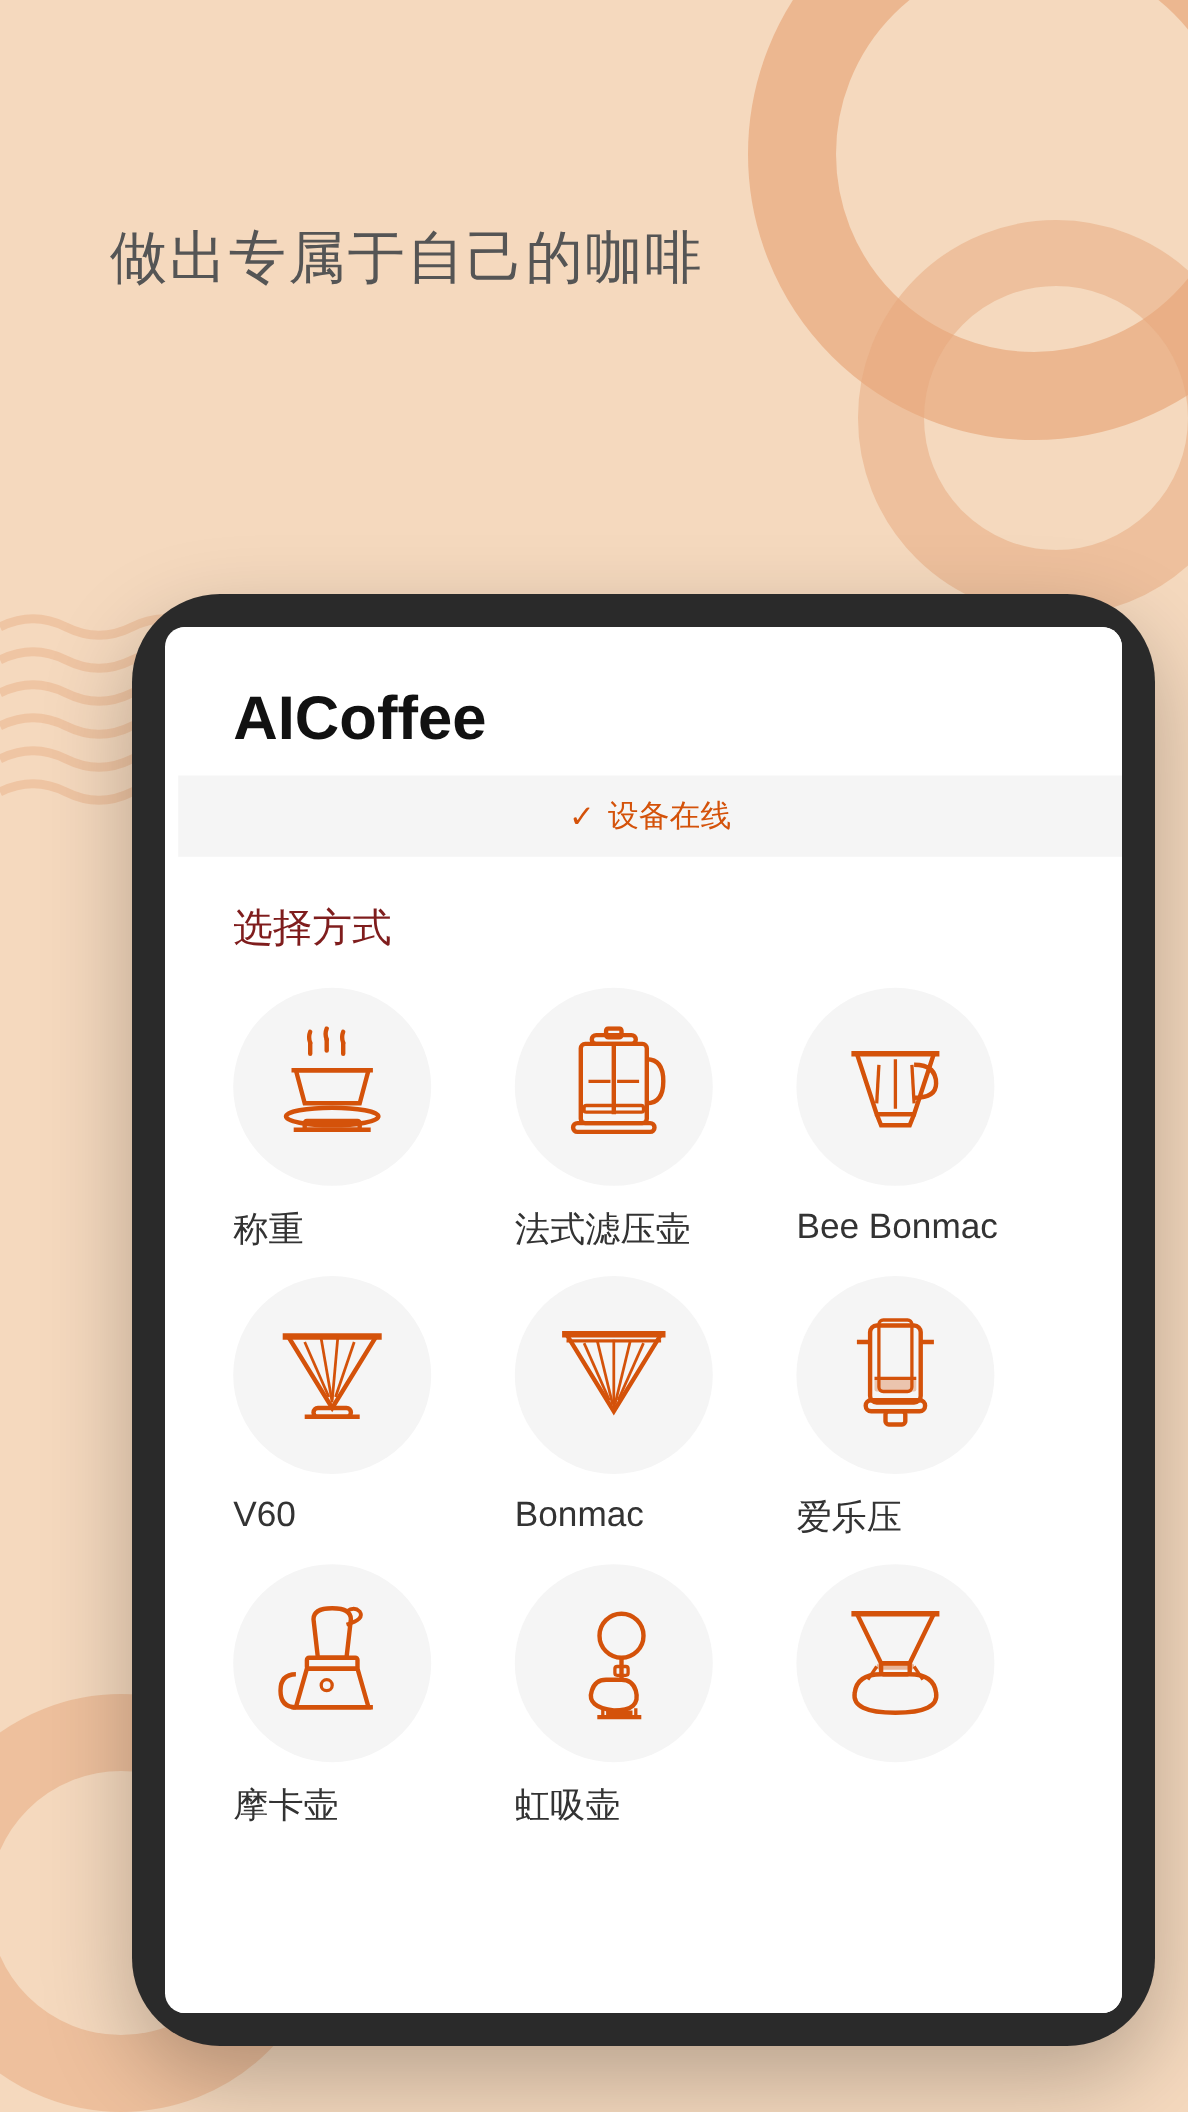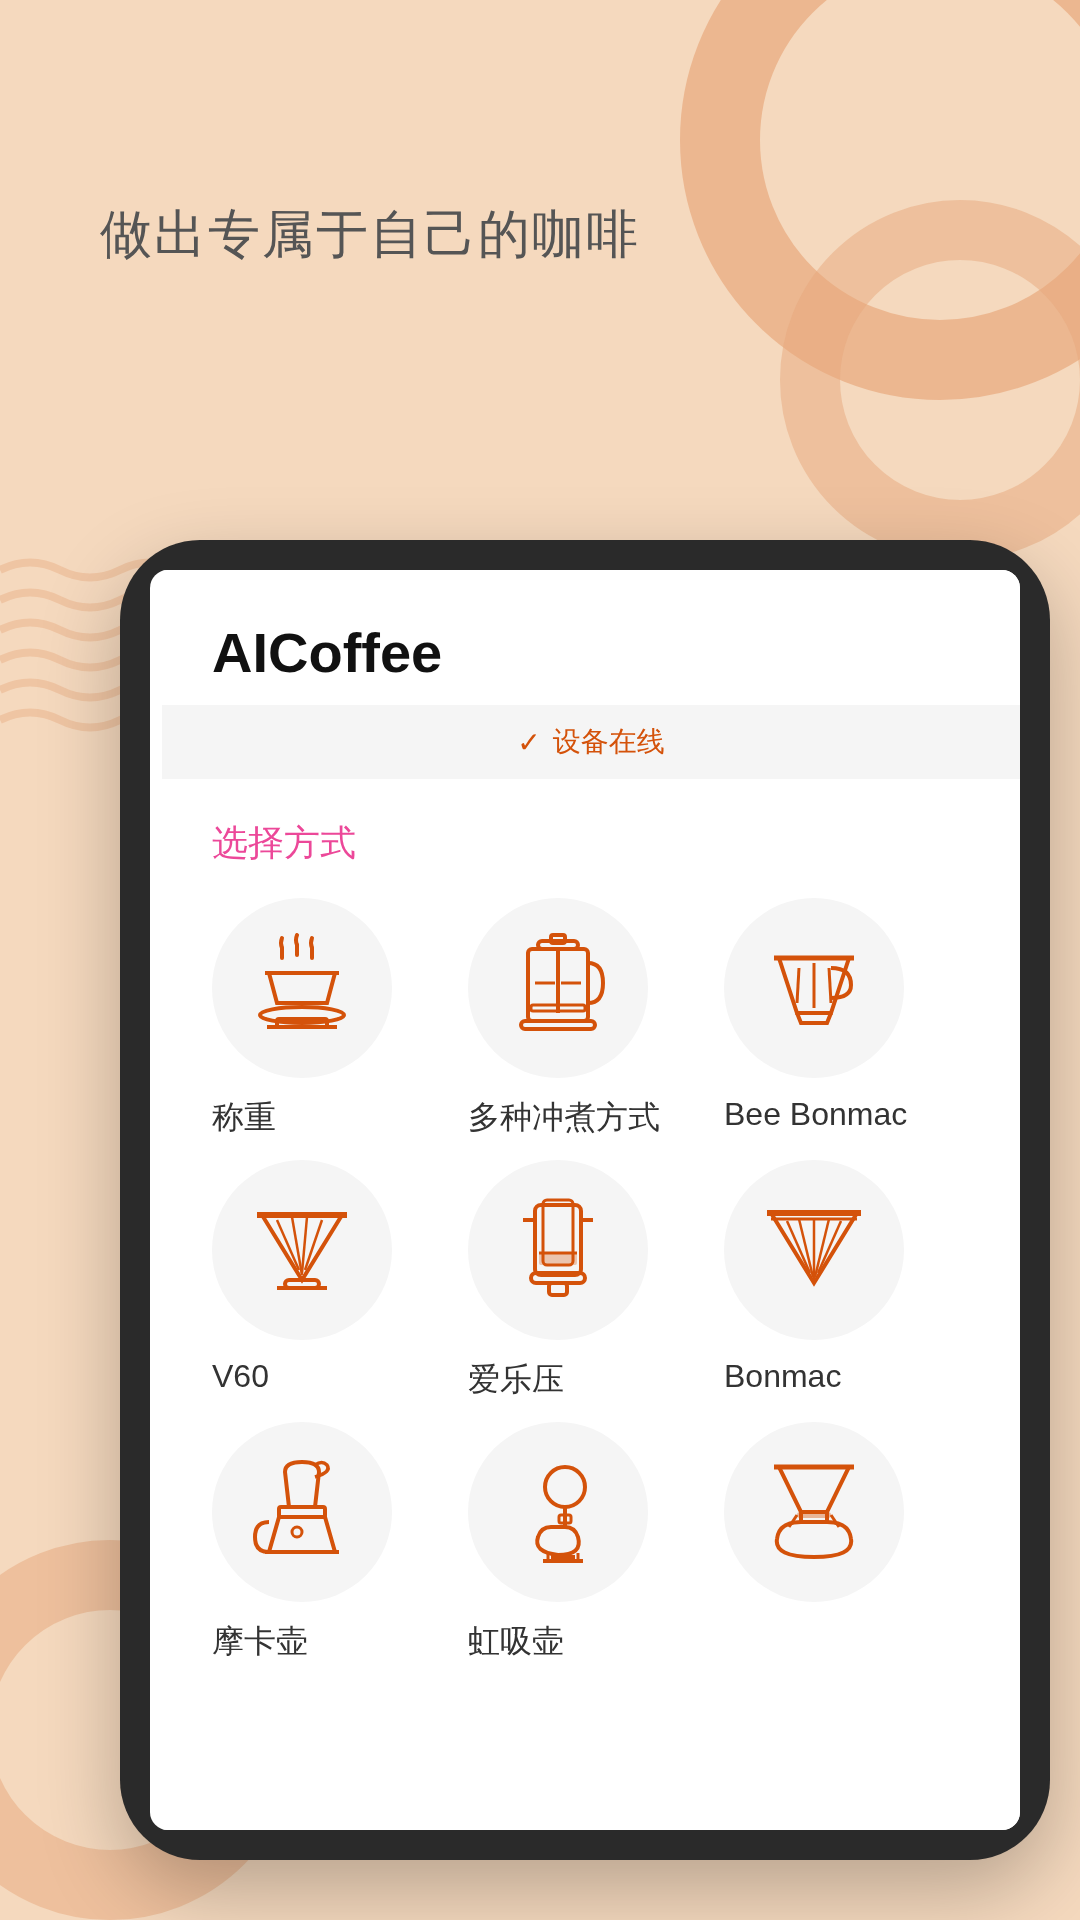--- a/index.html
+++ b/index.html
@@ -143,21 +143,21 @@
     
     .selection-section {
       padding: 40px 50px 20px 50px;
       background: #fff;
       flex: 1;
       overflow: hidden;
     }
 
     .section-title {
       font-size: 36px;
-      color: #ec4899;
+      color: #7f1d1d;
       margin-bottom: 30px;
       font-weight: 500;
     }
 
     
     .methods-grid {
       display: grid;
       grid-template-columns: repeat(3, 1fr);
       gap: 20px 10px;
       padding-bottom: 20px;
@@ -268,21 +268,21 @@
               <rect x="28" y="72" width="54" height="6" rx="2" stroke="#d4520a" stroke-width="3" fill="none"></rect>
 
               <path d="M85,30 Q100,30 100,50 Q100,70 85,70" stroke="#d4520a" stroke-width="4" fill="none"></path>
 
               <rect x="18" y="88" width="74" height="8" rx="4" stroke="#d4520a" stroke-width="4" fill="none"></rect>
 
               <line x1="32" y1="50" x2="52" y2="50" stroke="#d4520a" stroke-width="3"></line>
               <line x1="58" y1="50" x2="78" y2="50" stroke="#d4520a" stroke-width="3"></line>
             </svg>
           </div>
-          <span class="method-label">多种冲煮方式</span>
+          <span class="method-label">法式滤压壶</span>
         </div>
 
         <div class="method-item">
           <div class="method-icon-circle">
             <svg viewBox="0 0 110 110" fill="none" xmlns="http://www.w3.org/2000/svg">
 
               <path d="M20,25 L90,25 L72,80 L38,80 Z" stroke="#d4520a" stroke-width="4" fill="none"></path>
 
               <line x1="15" y1="25" x2="95" y2="25" stroke="#d4520a" stroke-width="5"></line>
 
@@ -309,42 +309,20 @@
               <line x1="30" y1="25" x2="52" y2="75" stroke="#d4520a" stroke-width="2.5"></line>
               <line x1="45" y1="22" x2="55" y2="80" stroke="#d4520a" stroke-width="2.5"></line>
               <line x1="60" y1="22" x2="55" y2="78" stroke="#d4520a" stroke-width="2.5"></line>
               <line x1="75" y1="25" x2="58" y2="75" stroke="#d4520a" stroke-width="2.5"></line>
 
               <rect x="38" y="85" width="34" height="8" rx="4" stroke="#d4520a" stroke-width="4" fill="none"></rect>
               <line x1="30" y1="93" x2="80" y2="93" stroke="#d4520a" stroke-width="4"></line>
             </svg>
           </div>
           <span class="method-label">V60</span>
-        </div>
-
-        <div class="method-item">
-          <div class="method-icon-circle">
-            <svg viewBox="0 0 110 110" fill="none" xmlns="http://www.w3.org/2000/svg">
-
-              <rect x="32" y="10" width="46" height="70" rx="6" stroke="#d4520a" stroke-width="4" fill="none"></rect>
-
-              <rect x="40" y="5" width="30" height="65" rx="4" stroke="#d4520a" stroke-width="3" fill="none"></rect>
-
-              <rect x="28" y="78" width="54" height="10" rx="5" stroke="#d4520a" stroke-width="4" fill="none"></rect>
-
-              <rect x="46" y="88" width="18" height="12" rx="3" stroke="#d4520a" stroke-width="4" fill="none"></rect>
-
-              <line x1="32" y1="25" x2="20" y2="25" stroke="#d4520a" stroke-width="4"></line>
-              <line x1="78" y1="25" x2="90" y2="25" stroke="#d4520a" stroke-width="4"></line>
-
-              <rect x="36" y="58" width="38" height="12" rx="2" fill="#d4520a" opacity="0.3"></rect>
-              <line x1="36" y1="58" x2="74" y2="58" stroke="#d4520a" stroke-width="3"></line>
-            </svg>
-          </div>
-          <span class="method-label">爱乐压</span>
         </div>
 
         <div class="method-item">
           <div class="method-icon-circle">
             <svg viewBox="0 0 110 110" fill="none" xmlns="http://www.w3.org/2000/svg">
 
               <path d="M12,18 L55,88 L98,18 Z" stroke="#d4520a" stroke-width="4" fill="none"></path>
 
               <line x1="8" y1="18" x2="102" y2="18" stroke="#d4520a" stroke-width="6"></line>
               <line x1="12" y1="24" x2="98" y2="24" stroke="#d4520a" stroke-width="3"></line>
@@ -352,20 +330,42 @@
               <line x1="28" y1="26" x2="51" y2="78" stroke="#d4520a" stroke-width="2.5"></line>
               <line x1="40" y1="24" x2="54" y2="82" stroke="#d4520a" stroke-width="2.5"></line>
               <line x1="55" y1="23" x2="55" y2="84" stroke="#d4520a" stroke-width="2.5"></line>
               <line x1="70" y1="24" x2="56" y2="82" stroke="#d4520a" stroke-width="2.5"></line>
               <line x1="82" y1="26" x2="59" y2="78" stroke="#d4520a" stroke-width="2.5"></line>
             </svg>
           </div>
           <span class="method-label">Bonmac</span>
         </div>
 
+        <div class="method-item">
+          <div class="method-icon-circle">
+            <svg viewBox="0 0 110 110" fill="none" xmlns="http://www.w3.org/2000/svg">
+
+              <rect x="32" y="10" width="46" height="70" rx="6" stroke="#d4520a" stroke-width="4" fill="none"></rect>
+
+              <rect x="40" y="5" width="30" height="65" rx="4" stroke="#d4520a" stroke-width="3" fill="none"></rect>
+
+              <rect x="28" y="78" width="54" height="10" rx="5" stroke="#d4520a" stroke-width="4" fill="none"></rect>
+
+              <rect x="46" y="88" width="18" height="12" rx="3" stroke="#d4520a" stroke-width="4" fill="none"></rect>
+
+              <line x1="32" y1="25" x2="20" y2="25" stroke="#d4520a" stroke-width="4"></line>
+              <line x1="78" y1="25" x2="90" y2="25" stroke="#d4520a" stroke-width="4"></line>
+
+              <rect x="36" y="58" width="38" height="12" rx="2" fill="#d4520a" opacity="0.3"></rect>
+              <line x1="36" y1="58" x2="74" y2="58" stroke="#d4520a" stroke-width="3"></line>
+            </svg>
+          </div>
+          <span class="method-label">爱乐压</span>
+        </div>
+
 
         <div class="method-item">
           <div class="method-icon-circle">
             <svg viewBox="0 0 110 110" fill="none" xmlns="http://www.w3.org/2000/svg">
 
               <path d="M38,15 Q38,5 55,5 Q72,5 72,15 L68,50 L42,50 Z" stroke="#d4520a" stroke-width="4" fill="none"></path>
 
               <path d="M68,20 Q85,15 80,8 Q75,3 68,8" stroke="#d4520a" stroke-width="3.5" fill="none"></path>
 
               <rect x="32" y="50" width="46" height="10" rx="2" stroke="#d4520a" stroke-width="4" fill="none"></rect>

